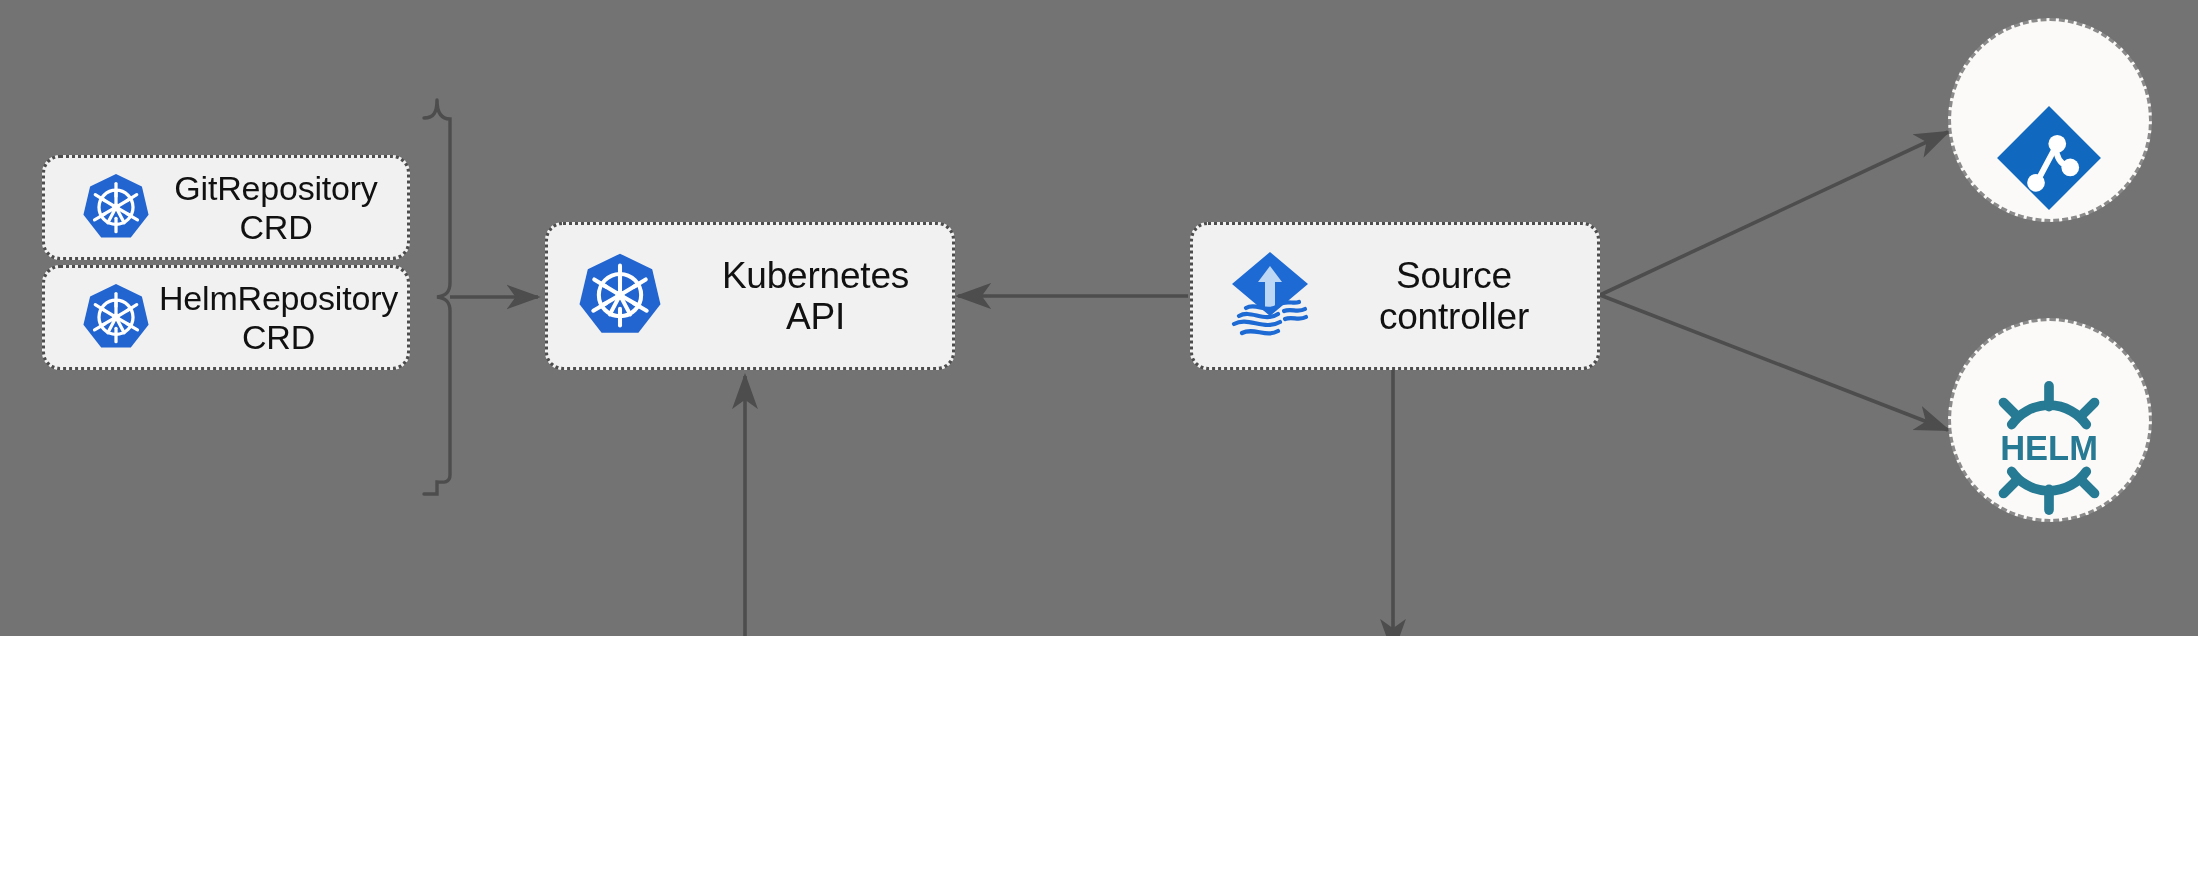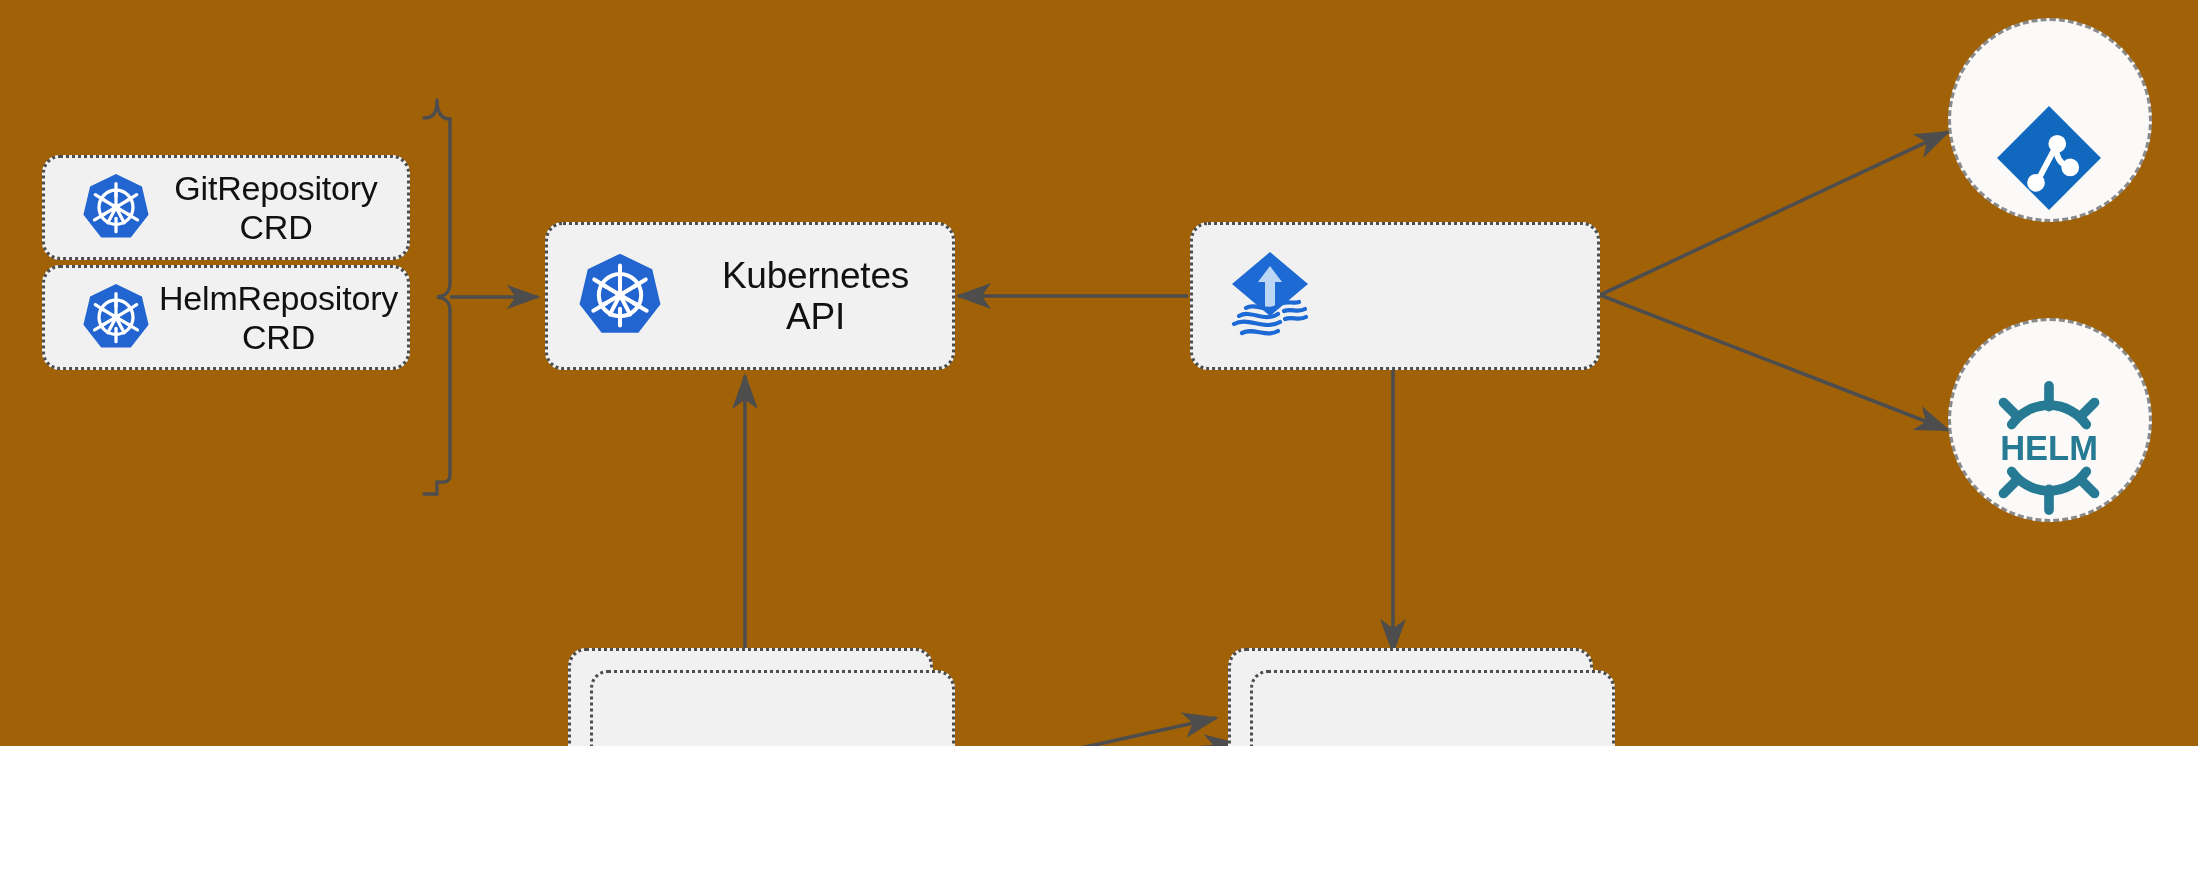--- a/index.html
+++ b/index.html
@@ -6,22 +6,22 @@
     margin: 0;
     padding: 0;
     background: #ffffff;
   }
   body {
     font-family: "Liberation Sans", sans-serif;
   }
   #canvas {
     position: relative;
     width: 2198px;
-    height: 746px;
-    background: #a16207;
+    height: 636px;
+    background: #737373;
     overflow: hidden;
   }
   #edges {
     position: absolute;
     left: 0;
     top: 0;
     width: 2198px;
     height: 878px;
     pointer-events: none;
   }
@@ -209,20 +209,22 @@
           <path d="M26,62 C36,56 46,68 58,60"></path>
           <path d="M19,70 C31,63 44,77 58,68"></path>
           <path d="M14,78 C28,70 44,85 60,76"></path>
           <path d="M22,87 C34,81 46,92 58,85"></path>
           <path d="M63,57 C69,55 74,58 79,56"></path>
           <path d="M64,65 C71,62 78,67 85,63"></path>
           <path d="M65,73 C72,70 79,75 86,71"></path>
         </g>
       </svg>
     </span>
+    <span class="nlabel">Source
+controller</span>
   </div>
 
   <div class="node ghost" style="left:568px; top:648px; width:365px; height:138px;"></div>
   <div class="node ghost" style="left:590px; top:670px; width:365px; height:138px;"></div>
 
   <div class="node ghost" style="left:1228px; top:648px; width:365px; height:138px;"></div>
   <div class="node ghost" style="left:1250px; top:670px; width:365px; height:138px;"></div>
 
   <div class="circle-node" style="left:1948px; top:18px; width:204px; height:204px;">
     <span class="nicon" style="width:120px;height:120px;">

